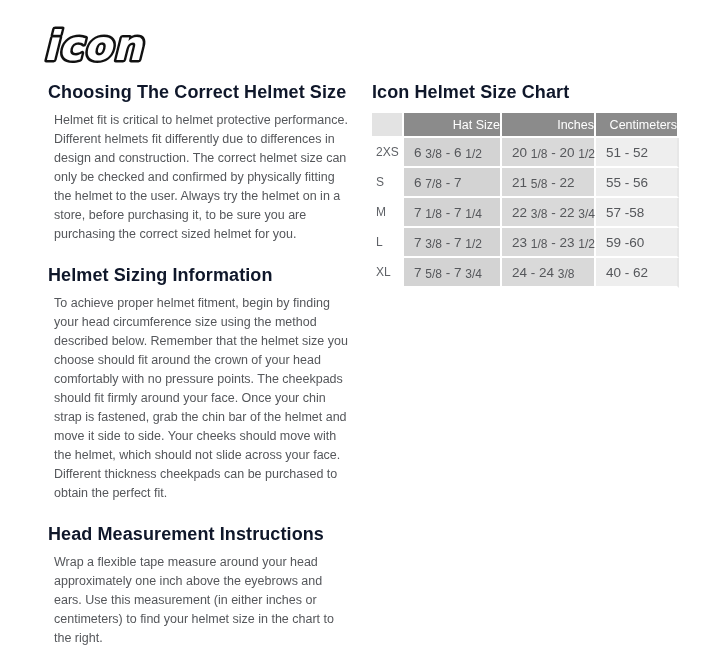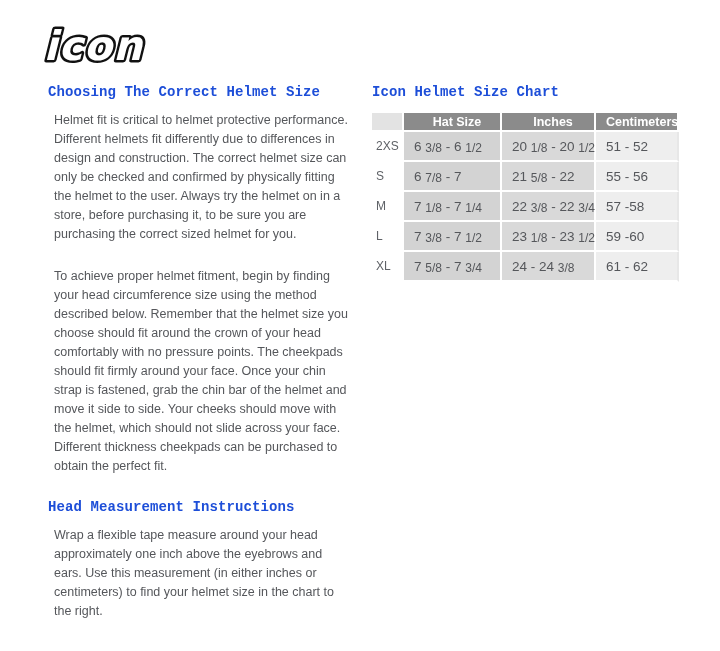--- a/index.html
+++ b/index.html
@@ -12,44 +12,43 @@
     overflow:hidden;
   }
   
   .logo{position:absolute;left:34px;top:18px;width:170px;height:54px;}
   
   .col-left{position:absolute;left:48px;top:84px;width:306px;}
   .col-right{position:absolute;left:372px;top:84px;width:308px;}
   .section{margin:0 0 23px 0;}
   h2{
     margin:0 0 10px 0;
-    font-size:14px;line-height:17px;
-    font-weight:bold;color:#1d4ed8;
+    font-size:18px;line-height:17px;
+    font-weight:bold;color:#0f172a;
     letter-spacing:0.1px;
-    font-family:Liberation Mono, monospace;
   }
   .body-text{
     margin:6px;
     font-size:12.5px;line-height:19px;
     color:#55575b;
   }
   
   .size-table{
     border-collapse:separate;border-spacing:0;
     table-layout:fixed;width:307px;
     margin-top:12px;
   }
   .size-table col.c0{width:32px;}
   .size-table col.c1{width:98px;}
   .size-table col.c2{width:94px;}
   .size-table col.c3{width:83px;}
   .size-table th{
-    height:19px;
+    height:25px;
     background:#8b8b8b;color:#ffffff;
-    font-size:12.5px;font-weight:bold;text-align:center;
+    font-size:12.5px;font-weight:normal;text-align:right;
     padding:0 0 0 10px;
     border-right:2px solid #ffffff;
     border-bottom:2px solid #ffffff;
     box-sizing:border-box;
   }
   .size-table th.corner{background:#e3e3e3;padding:0;}
   .size-table td{
     height:30px;
     font-size:13.5px;color:#55575b;
     padding:0 0 0 10px;
@@ -79,20 +78,21 @@
       </g>
     </svg>
   </div>
 
   <div class="col-left">
     <div class="section">
       <h2>Choosing The Correct Helmet Size</h2>
       <p class="body-text">Helmet fit is critical to helmet protective performance. Different helmets fit differently due to differences in design and construction. The correct helmet size can only be checked and confirmed by physically fitting the helmet to the user. Always try the helmet on in a store, before purchasing it, to be sure you are purchasing the correct sized helmet for you.</p>
     </div>
     <div class="section">
+      <h2>Helmet Sizing Information</h2>
       <p class="body-text">To achieve proper helmet fitment, begin by finding your head circumference size using the method described below. Remember that the helmet size you choose should fit around the crown of your head comfortably with no pressure points. The cheekpads should fit firmly around your face. Once your chin strap is fastened, grab the chin bar of the helmet and move it side to side. Your cheeks should move with the helmet, which should not slide across your face. Different thickness cheekpads can be purchased to obtain the perfect fit.</p>
     </div>
     <div class="section">
       <h2>Head Measurement Instructions</h2>
       <p class="body-text">Wrap a flexible tape measure around your head approximately one inch above the eyebrows and ears. Use this measurement (in either inches or centimeters) to find your helmet size in the chart to the right.</p>
     </div>
   </div>
 
   <div class="col-right">
     <h2>Icon Helmet Size Chart</h2>
@@ -133,19 +133,19 @@
           <tr>
             <td class="size">L</td>
             <td class="hat">7 <span class="frac">3/8</span> - 7 <span class="frac">1/2</span></td>
             <td class="in">23 <span class="frac">1/8</span> - 23 <span class="frac">1/2</span></td>
             <td class="cm">59 -60</td>
           </tr>
           <tr>
             <td class="size">XL</td>
             <td class="hat">7 <span class="frac">5/8</span> - 7 <span class="frac">3/4</span></td>
             <td class="in">24 - 24 <span class="frac">3/8</span></td>
-            <td class="cm">61 - 62</td>
+            <td class="cm">40 - 62</td>
           </tr>
         </tbody>
     </table>
   </div>
 
 </div>
 
 </body></html>

